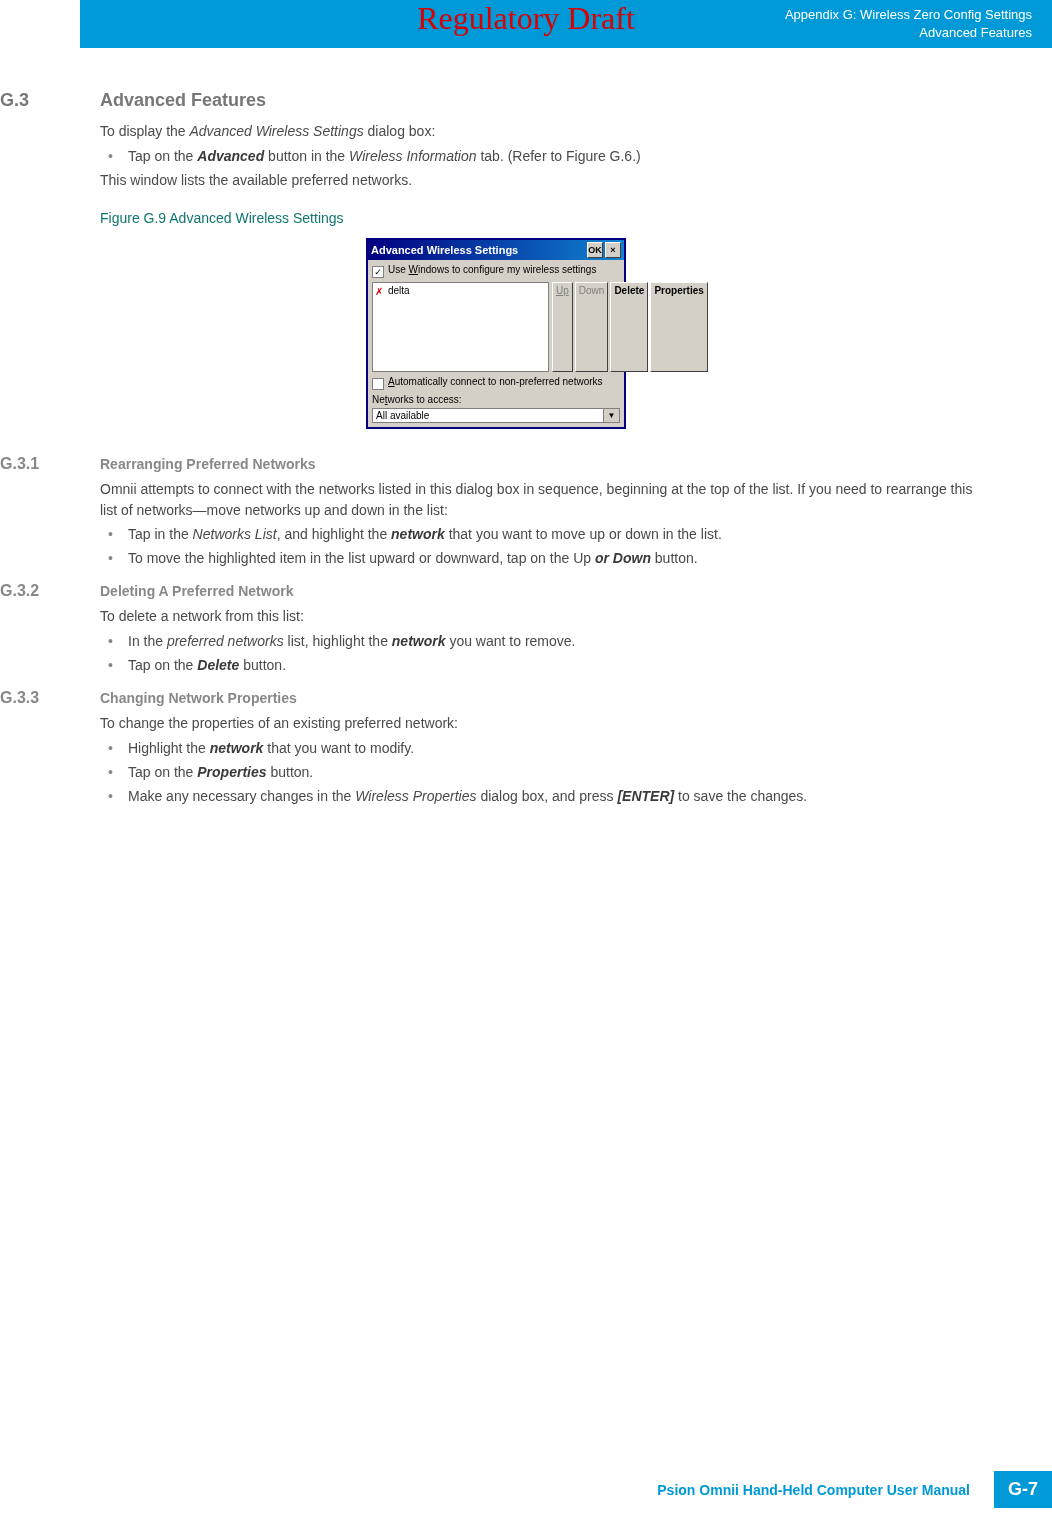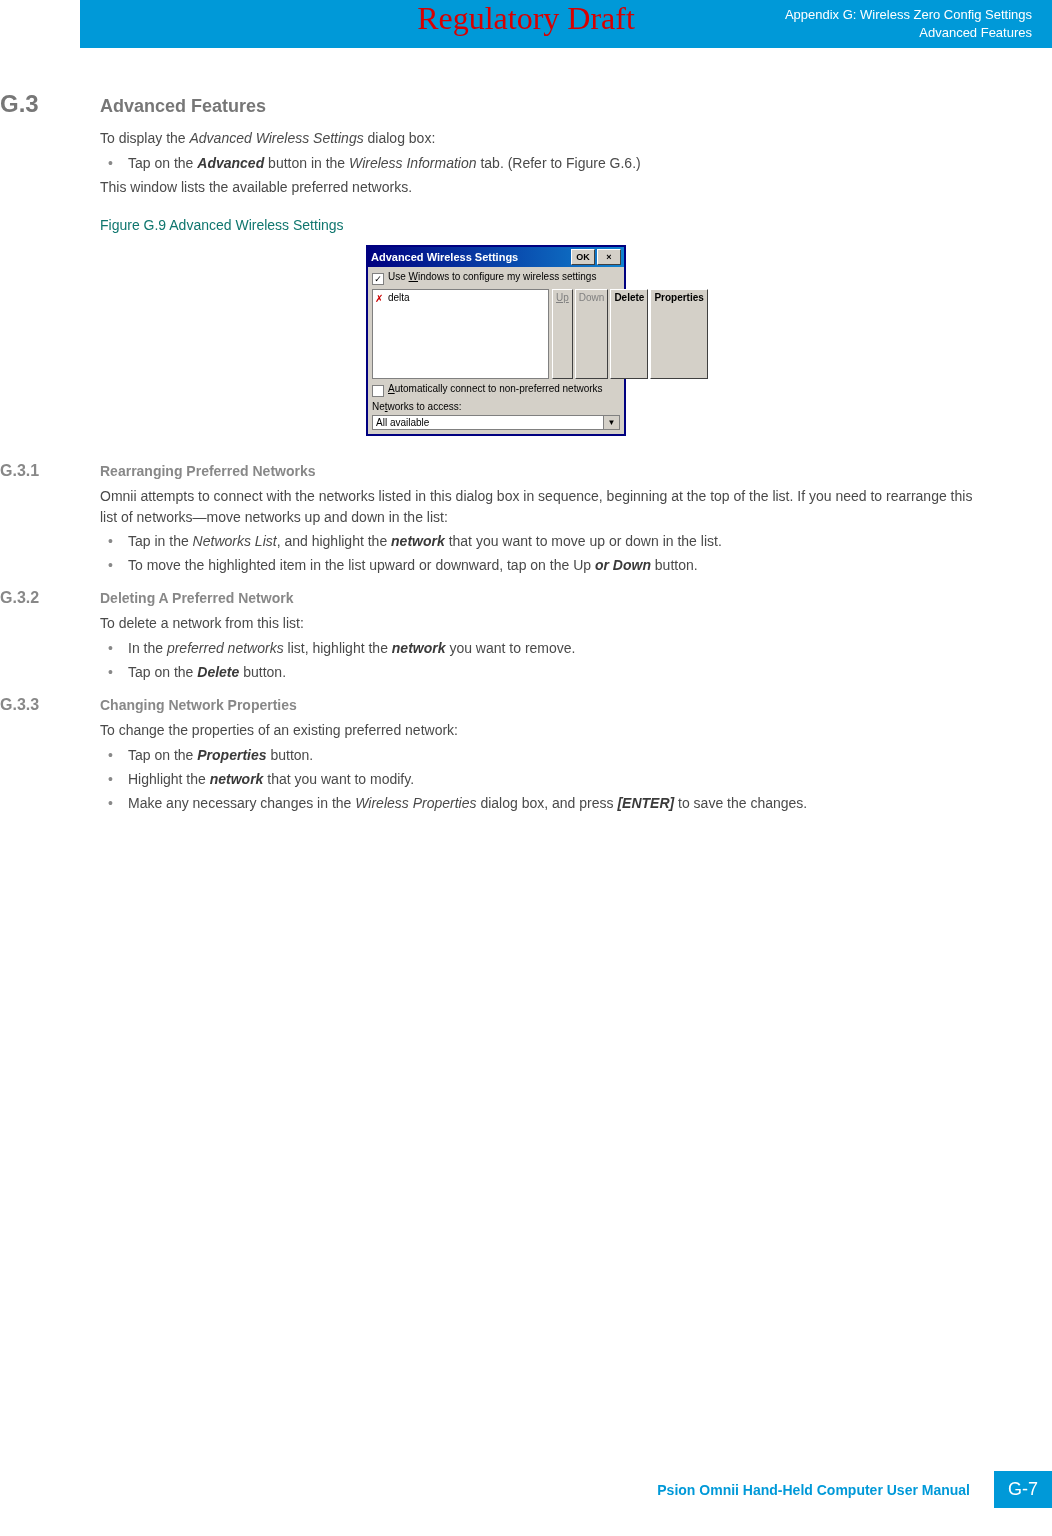--- a/index.html
+++ b/index.html
@@ -41,21 +41,21 @@
     align-items: baseline;
   }
   .sec-num {
     width: 100px;
     padding-left: 0;
     font-weight: bold;
     color: #888;
     font-size: 16px;
     flex-shrink: 0;
   }
-  .sec-num.h1 { font-size: 24px; color: #777; }
+  .sec-num.h1 { font-size: 18px; color: #777; }
   .sec-title { font-weight: bold; color: #888; }
   .sec-title.h1 { font-size: 18px; color: #777; }
   .content { margin-left: 100px; }
   .content p { margin-bottom: 4px; line-height: 1.45; }
   .content ul { list-style: none; }
   .content li {
     position: relative;
     padding-left: 28px;
     line-height: 1.45;
     margin-bottom: 4px;
@@ -91,21 +91,21 @@
   }
   .titlebar-text { flex: 1; }
   .titlebtn {
     background: #d4d0c8;
     color: #000;
     border: 1px solid #fff;
     border-right-color: #404040;
     border-bottom-color: #404040;
     font-size: 9px;
     font-weight: bold;
-    width: 24px;
+    width: 16px;
     height: 16px;
     display: inline-flex;
     align-items: center;
     justify-content: center;
     margin-left: 2px;
   }
   .dialog-body {
     background: #d4d0c8;
     padding: 4px;
   }
@@ -188,21 +188,21 @@
     gap: 24px;
     font-weight: bold;
     color: #0099d8;
     font-size: 14px;
   }
   .page-num {
     background: #0099d8;
     color: #fff;
     padding: 8px 14px;
     font-size: 18px;
-    font-weight: normal;
+    font-weight: bold;
   }
 </style>
 </head>
 <body>
 
 <div class="draft-watermark">Regulatory Draft</div>
 
 <div class="blue-header">
   <div>Appendix G: Wireless Zero Config Settings</div>
   <div>Advanced Features</div>
@@ -285,22 +285,22 @@
     </ul>
   </div>
 
   <div class="section-row" style="margin-top:14px">
     <div class="sec-num">G.3.3</div>
     <div class="sec-title">Changing Network Properties</div>
   </div>
   <div class="content" style="margin-top:6px">
     <p>To change the properties of an existing preferred network:</p>
     <ul>
+      <li><span>Highlight the </span><span class="bold">network</span><span> that you want to modify.</span></li>
       <li><span>Tap on the </span><span class="bold">Properties</span><span> button.</span></li>
-      <li><span>Highlight the </span><span class="bold">network</span><span> that you want to modify.</span></li>
       <li><span>Make any necessary changes in the </span><span class="italic">Wireless Properties</span><span> dialog box, and press </span><span class="bold">[ENTER]</span><span> to save the changes.</span></li>
     </ul>
   </div>
 
 </div>
 
 <div class="footer">
   <span>Psion Omnii Hand-Held Computer User Manual</span>
   <span class="page-num">G-7</span>
 </div>

